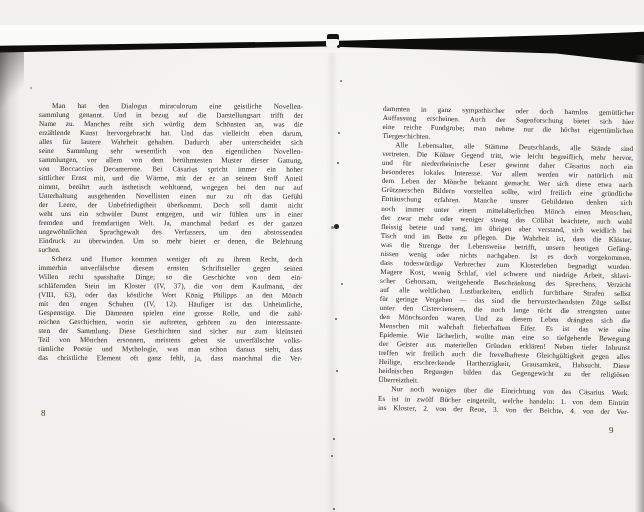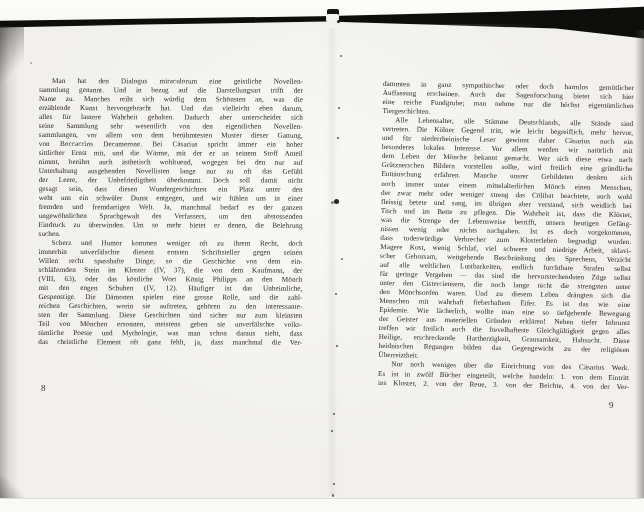--- a/index.html
+++ b/index.html
@@ -2,21 +2,21 @@
 <html style="--paper: #f1f0ec; --ink: #2a2722; --band: #0d0d0c;"><head>
 <meta charset="utf-8">
 <title>Scanned book spread</title>
 <style>
   html,body{margin:0;padding:0;}
   body{
     width:644px;height:512px;overflow:hidden;position:relative;
     background:var(--paper,#f1f0ec);
     font-family:"Liberation Serif","DejaVu Serif",serif;
   }
-  .scan{position:absolute;inset:0;}
+  .scan{position:absolute;inset:0;margin-top:25px;}
   .above-band{
     position:absolute;left:0;top:0;width:644px;height:22px;
     background:linear-gradient(to bottom,#fdfdfc 0%,#f8f8f5 100%);
   }
   .band{position:absolute;left:0;top:0;filter:blur(.3px);}
   .band-bump{position:absolute;left:327px;top:9px;width:12px;height:7px;background:#141412;border-radius:2px;}
   .band-nick{position:absolute;left:326px;top:14px;width:13px;height:8px;background:#f3f3f0;border-radius:2px;}
   .band-dot{position:absolute;left:337px;top:20px;width:3px;height:3px;background:#1c1b18;border-radius:50%;}
   .sheen{
     position:absolute;left:0;top:24px;width:644px;height:474px;
@@ -94,23 +94,22 @@
       <div class="line first">Man hat den Dialogus miraculorum eine geistliche Novellen-</div>
       <div class="line body">sammlung genannt.  Und in bezug auf die Darstellungsart trifft der</div>
       <div class="line body">Name zu.  Manches reiht sich würdig dem Schönsten an, was die</div>
       <div class="line body">erzählende Kunst hervorgebracht hat.  Und das vielleicht eben darum,</div>
       <div class="line body">alles für lautere Wahrheit gehalten.  Dadurch aber unterscheidet sich</div>
       <div class="line body">seine Sammlung sehr wesentlich von den eigentlichen Novellen-</div>
       <div class="line body">sammlungen, vor allem von dem berühmtesten Muster dieser Gattung,</div>
       <div class="line body">von Boccaccios Decamerone.  Bei Cäsarius spricht immer ein hoher</div>
       <div class="line body">sittlicher Ernst mit, und die Wärme, mit der er an seinem Stoff Anteil</div>
       <div class="line body">nimmt, berührt auch ästhetisch wohltuend, wogegen bei den nur auf</div>
-      <div class="line body">Unterhaltung ausgehenden Novellisten lange nur zu oft das Gefühl</div>
+      <div class="line body">Unterhaltung ausgehenden Novellisten einen nur zu oft das Gefühl</div>
       <div class="line body">der Leere, der Unbefriedigtheit überkommt.  Doch soll damit nicht</div>
-      <div class="line body">gesagt sein, dass diesen Wundergeschichten ein Platz unter den</div>
       <div class="line body">weht uns ein schwüler Dunst entgegen, und wir fühlen uns in einer</div>
       <div class="line body">fremden und fremdartigen Welt.  Ja, manchmal bedarf es der ganzen</div>
       <div class="line body">ungewöhnlichen Sprachgewalt des Verfassers, um den abstossenden</div>
       <div class="line body">Eindruck zu überwinden.  Um so mehr bietet er denen, die Belehrung</div>
       <div class="line last">suchen.</div>
       <div class="line first">Scherz und Humor kommen weniger oft zu ihrem Recht, doch</div>
       <div class="line body">immerhin unverfälschte diesem ernsten Schriftsteller gegen seinen</div>
       <div class="line body">Willen recht spasshafte Dinge; so die Geschichte von dem ein-</div>
       <div class="line body">schläfernden Stein im Kloster (IV, 37), die von dem Kaufmann, der</div>
       <div class="line body">(VIII, 63), oder das köstliche Wort König Philipps an den Mönch</div>

